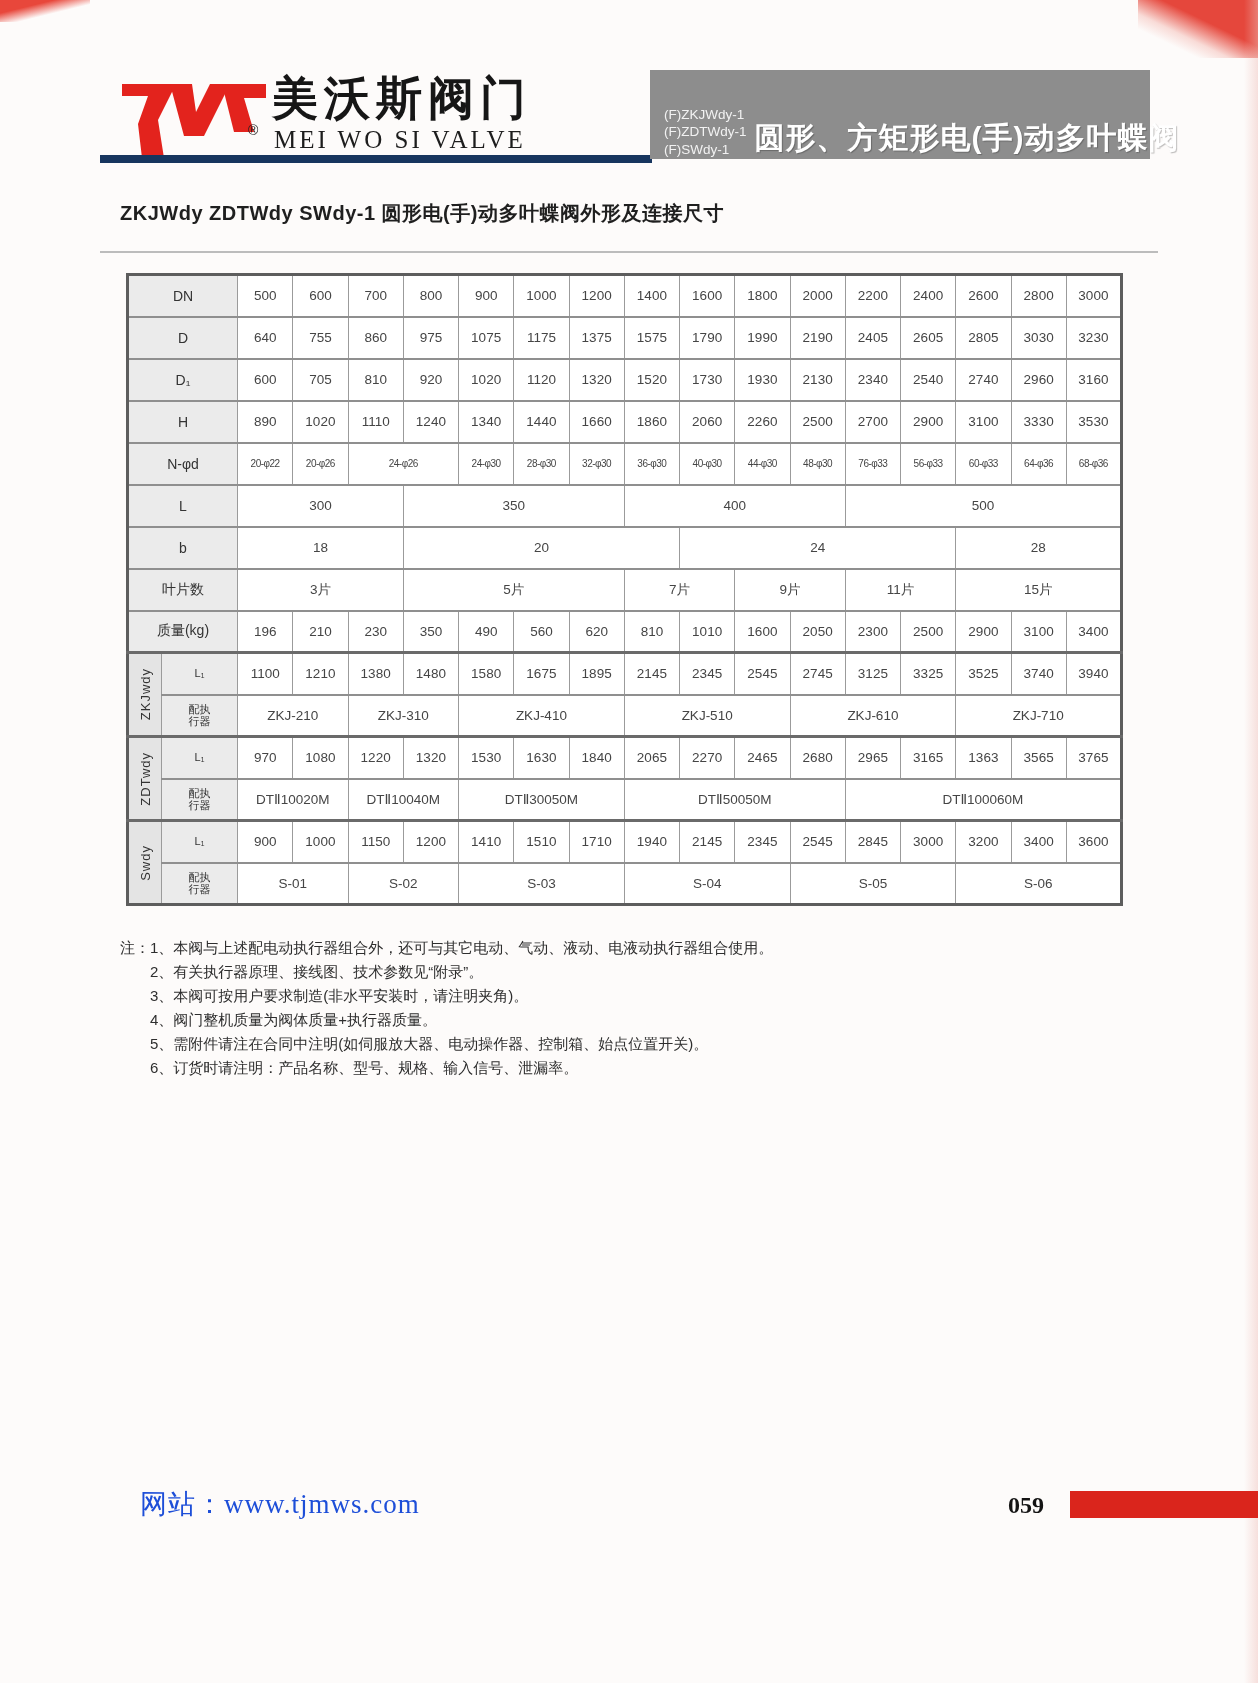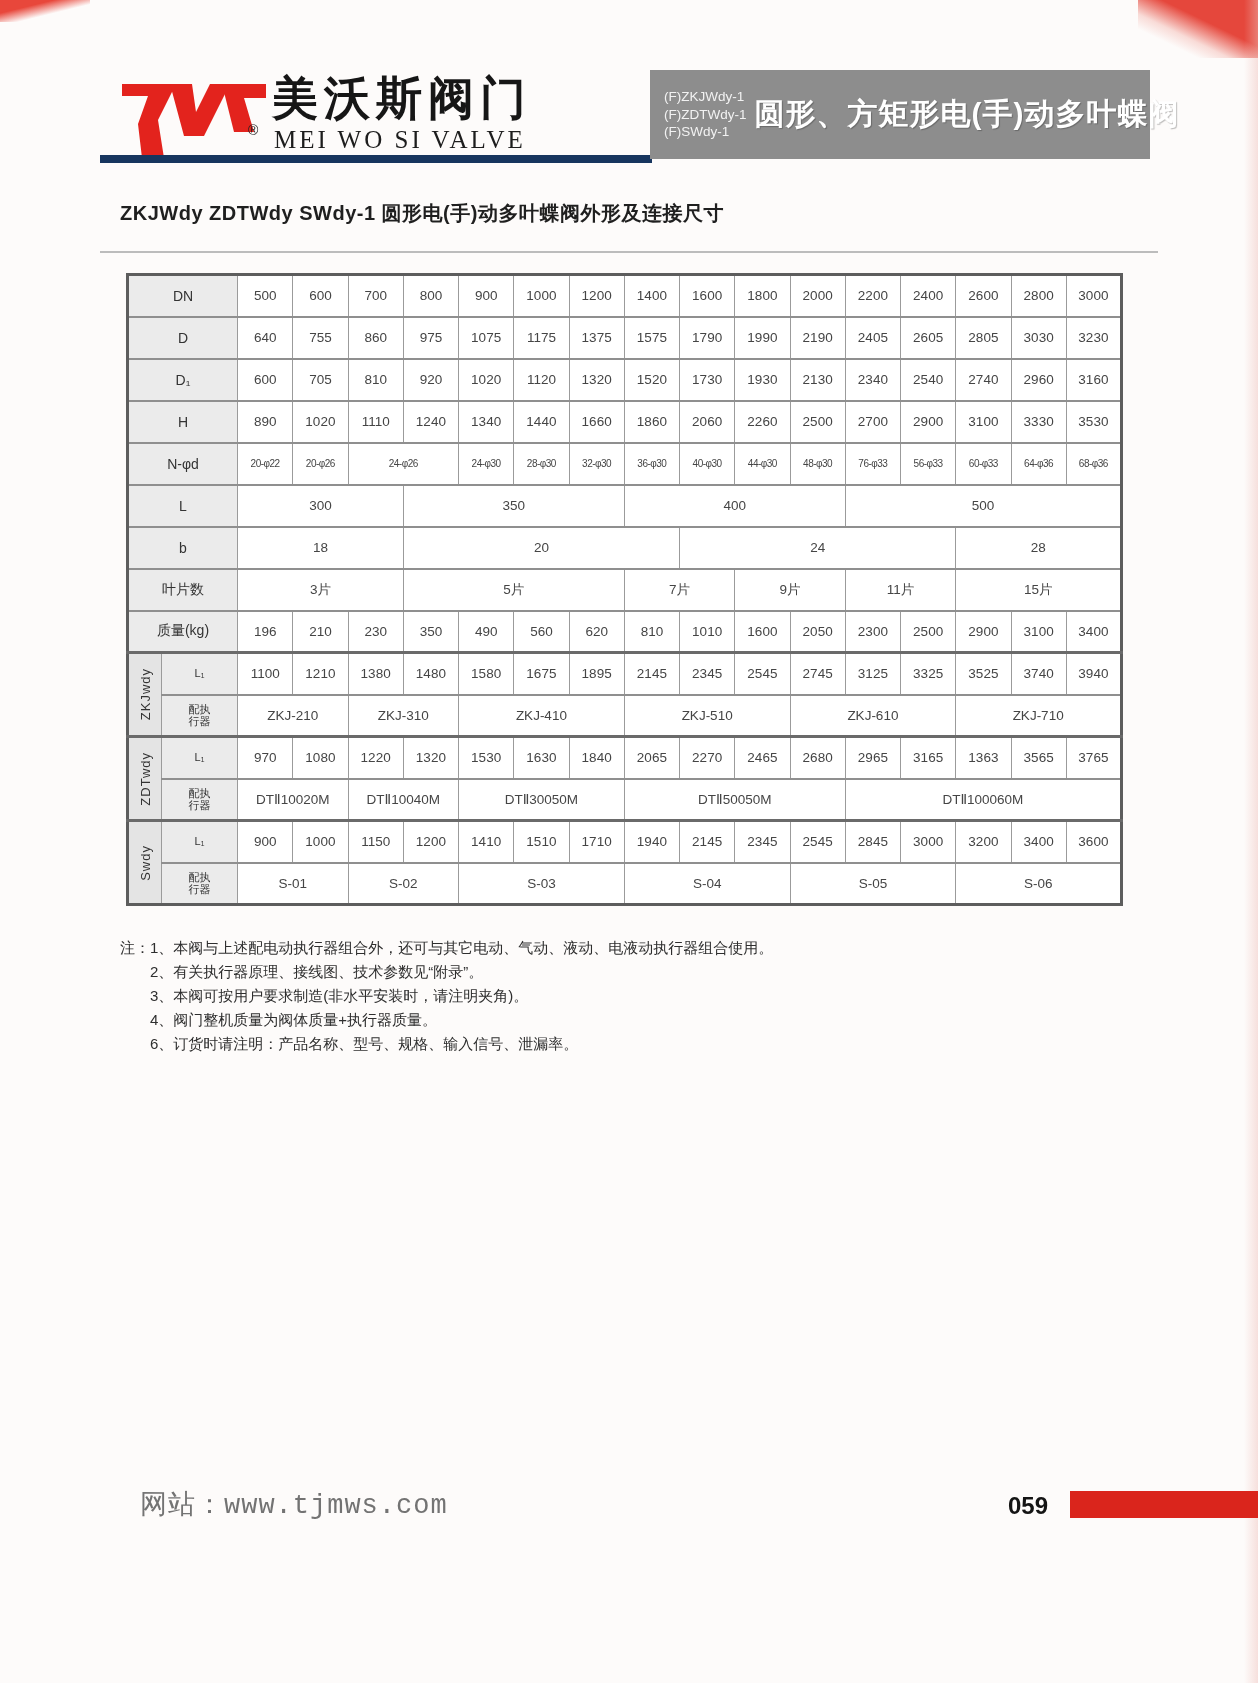--- a/index.html
+++ b/index.html
@@ -22,21 +22,21 @@
   .logo-mark { position:absolute; left:118px; top:72px; width:150px; height:86px; }
   .reg-mark { position:absolute; left:248px; top:122px; font-size:14px; color:#222; }
   .logo-cn { position:absolute; left:272px; top:68px; width:300px;
     font-family:"Liberation Serif","DejaVu Serif",serif;
     font-size:46px; font-weight:bold; color:#161616; letter-spacing:6px; white-space:nowrap; }
   .logo-en { position:absolute; left:274px; top:126px;
     font-family:"Liberation Serif","DejaVu Serif",serif;
     font-size:25px; color:#1d1d1d; letter-spacing:3px; white-space:nowrap; }
   .navy-bar { position:absolute; left:100px; top:155px; width:552px; height:8px; background:#17355e; }
   .model-box { position:absolute; left:650px; top:70px; width:500px; height:89px;
-    background:#8d8d8d; display:flex; align-items:center; padding-left:14px; }
+    background:#8d8d8d; display:flex; align-items:flex-end; padding-left:14px; }
   .model-codes { color:#f2f2f2; font-size:13.5px; line-height:1.32; white-space:nowrap; }
   .model-title { color:#ffffff; font-size:30px; font-weight:bold; letter-spacing:1px;
     margin-left:8px; white-space:nowrap; text-shadow:1px 1px 1px rgba(0,0,0,.25); }
 
   
   .sec-title { position:absolute; left:120px; top:200px; font-size:20px; font-weight:bold;
     color:#1f1f1f; letter-spacing:.5px; white-space:nowrap; }
   .sec-rule { position:absolute; left:100px; top:251px; width:1058px; height:2px; background:#bcbcbc; }
 
   
@@ -61,24 +61,24 @@
   table.dim tr.group-start th, table.dim tr.group-start td { border-top:3px solid #6a6a6a; }
 
   
   .notes { position:absolute; left:120px; top:936px; font-size:15px; color:#2e2e2e; }
   .notes .line { line-height:24px; white-space:nowrap; }
   .notes .first { display:flex; }
   .notes .indent { padding-left:30px; }
 
   
   .site { position:absolute; left:140px; top:1486px;
-    font-family:Liberation Mono, monospace;
-    font-size:27px; color:#737373; letter-spacing:1px; white-space:nowrap; }
+    font-family:Liberation Serif, serif;
+    font-size:27px; color:#1d4ed8; letter-spacing:1px; white-space:nowrap; }
   .pageno { position:absolute; left:1008px; top:1492px; font-size:24px; font-weight:bold;
-    color:#141414; font-family:Liberation Sans, sans-serif; }
+    color:#141414; font-family:Liberation Serif, serif; }
   .red-bar { position:absolute; left:1070px; top:1491px; width:188px; height:27px; background:#da251c; }
 </style>
 </head>
 <body>
 
 <div class="corner-tl"></div>
 <div class="corner-tr"></div>
 <div class="edge-r"></div>
 
 <svg class="logo-mark" viewBox="0 0 150 86">
@@ -362,18 +362,19 @@
 </div>
 
 <div class="notes">
   <div class="line first">
     <span>注：</span>
     <span>1、本阀与上述配电动执行器组合外，还可与其它电动、气动、液动、电液动执行器组合使用。</span>
   </div>
   <div class="line indent">2、有关执行器原理、接线图、技术参数见“附录”。</div>
   <div class="line indent">3、本阀可按用户要求制造(非水平安装时，请注明夹角)。</div>
   <div class="line indent">4、阀门整机质量为阀体质量+执行器质量。</div>
+  <div class="line indent">5、需附件请注在合同中注明(如伺服放大器、电动操作器、控制箱、始点位置开关)。</div>
   <div class="line indent">6、订货时请注明：产品名称、型号、规格、输入信号、泄漏率。</div>
 </div>
 
 <div class="site">网站：www.tjmws.com</div>
 <div class="pageno">059</div>
 <div class="red-bar"></div>
 
 </body></html>

